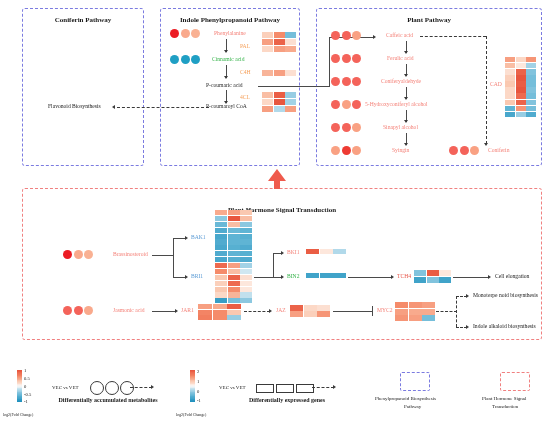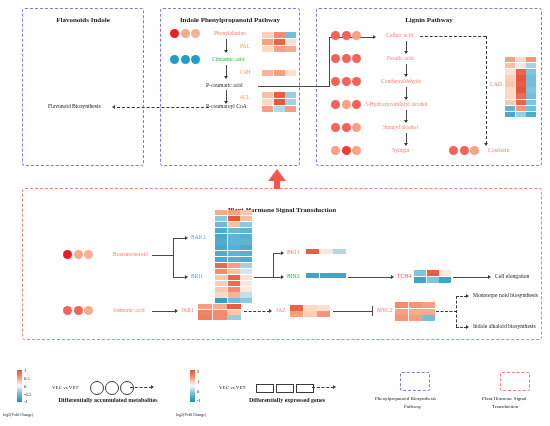--- a/index.html
+++ b/index.html
@@ -59,29 +59,29 @@
   .lgrect{width:16px;height:7px;border:0.8px solid #3a3a3a;background:#fff;display:block;}
   .lgrow{position:absolute;display:flex;align-items:center;gap:1px;}
   .swatch{position:absolute;box-sizing:border-box;width:30px;height:19px;border-radius:2px;}
   .swatch.blue{border:1px dashed #7b7be0;}
   .swatch.red{border:1px dashed #f08080;}
 </style>
 </head>
 <body>
 
 <div class="panel" style="left:22px;top:8px;width:122px;height:158px;">
-  <div class="panel-title" style="top:7px;">Flavonoids Indole</div>
+  <div class="panel-title" style="top:7px;">Coniferin Pathway</div>
 </div>
 
 <div class="panel" style="left:160px;top:8px;width:140px;height:158px;">
   <div class="panel-title" style="top:7px;">Indole Phenylpropanoid Pathway</div>
 </div>
 
 <div class="panel" style="left:316px;top:8px;width:226px;height:158px;">
-  <div class="panel-title" style="top:7px;">Lignin Pathway</div>
+  <div class="panel-title" style="top:7px;">Plant Pathway</div>
 </div>
 
 <div class="panel hormone" style="left:22px;top:188px;width:520px;height:152px;">
   <div class="panel-title" style="top:17px;">Plant Hormone Signal Transduction</div>
 </div>
 
 <div class="bigstem" style="left:274px;top:180px;width:6px;height:9px;"></div>
 <div class="bigarrow" style="left:268px;top:169px;"></div>
 
 <div class="node n-lbl" style="left:48px;top:104px;">Flavonoid Biosynthesis</div>

